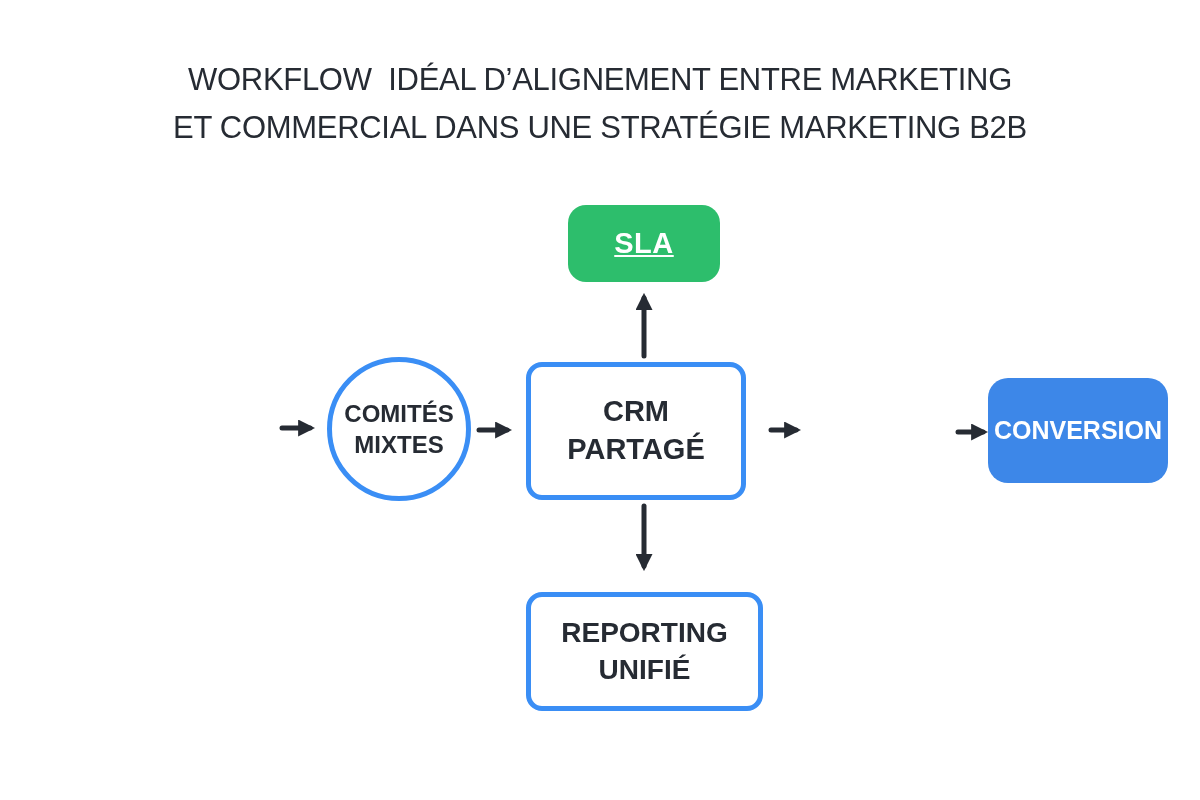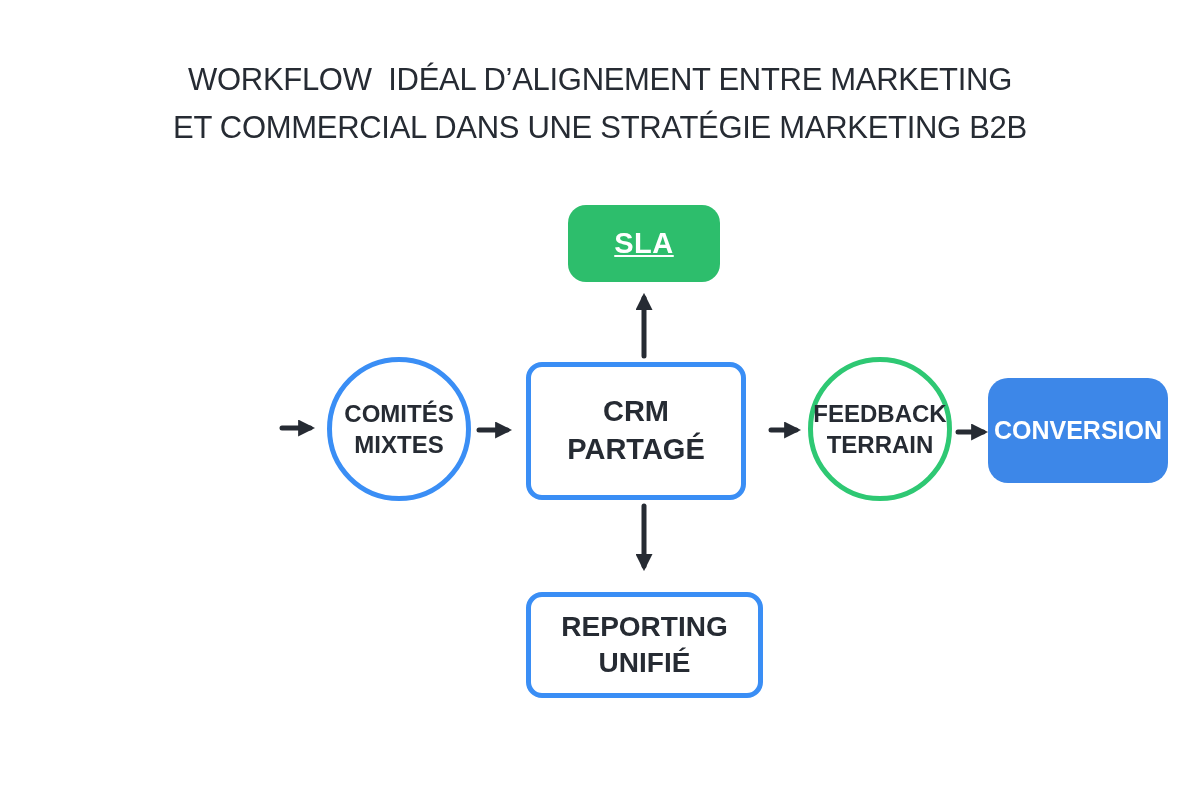--- a/index.html
+++ b/index.html
@@ -49,21 +49,21 @@
     color:var(--dark,#262b33);
   }
   .circle{border-radius:50%;}
   
   .n-sla{left:568px;top:205px;width:152px;height:77px;font-size:29px;letter-spacing:0.5px;text-decoration:underline;}
   .n-generation{left:52px;top:374px;width:220px;height:106px;font-size:25px;}
   .n-comites{left:327px;top:357px;width:144px;height:144px;font-size:24px;}
   .n-crm{left:526px;top:362px;width:220px;height:138px;font-size:29px;}
   .n-feedback{left:808px;top:357px;width:144px;height:144px;font-size:24px;}
   .n-conversion{left:988px;top:378px;width:180px;height:105px;font-size:25px;}
-  .n-reporting{left:526px;top:592px;width:237px;height:106px;font-size:28px;}
+  .n-reporting{left:526px;top:592px;width:237px;height:119px;font-size:28px;}
   
   .connectors{position:absolute;left:0;top:0;width:1200px;height:800px;pointer-events:none;}
   .connector{stroke:var(--dark,#262b33);stroke-width:5;stroke-linecap:round;}
   .arrowhead{fill:var(--dark,#262b33);}
 </style>
 </head>
 <body>
 
 <div class="canvas">
 
@@ -92,24 +92,20 @@
   <div class="node blue-outline circle n-comites">
     <span class="label">COMITÉS
 MIXTES</span>
   </div>
 
   <div class="node blue-outline n-crm">
     <span class="label">CRM
 PARTAGÉ</span>
   </div>
 
-  <div class="node green-outline circle n-feedback">
-    <span class="label">FEEDBACK
-TERRAIN</span>
-  </div>
 
   <div class="node blue-fill n-conversion">
     <span class="label">CONVERSION</span>
   </div>
 
   <div class="node blue-outline n-reporting">
     <span class="label">REPORTING
 UNIFIÉ</span>
   </div>
 

